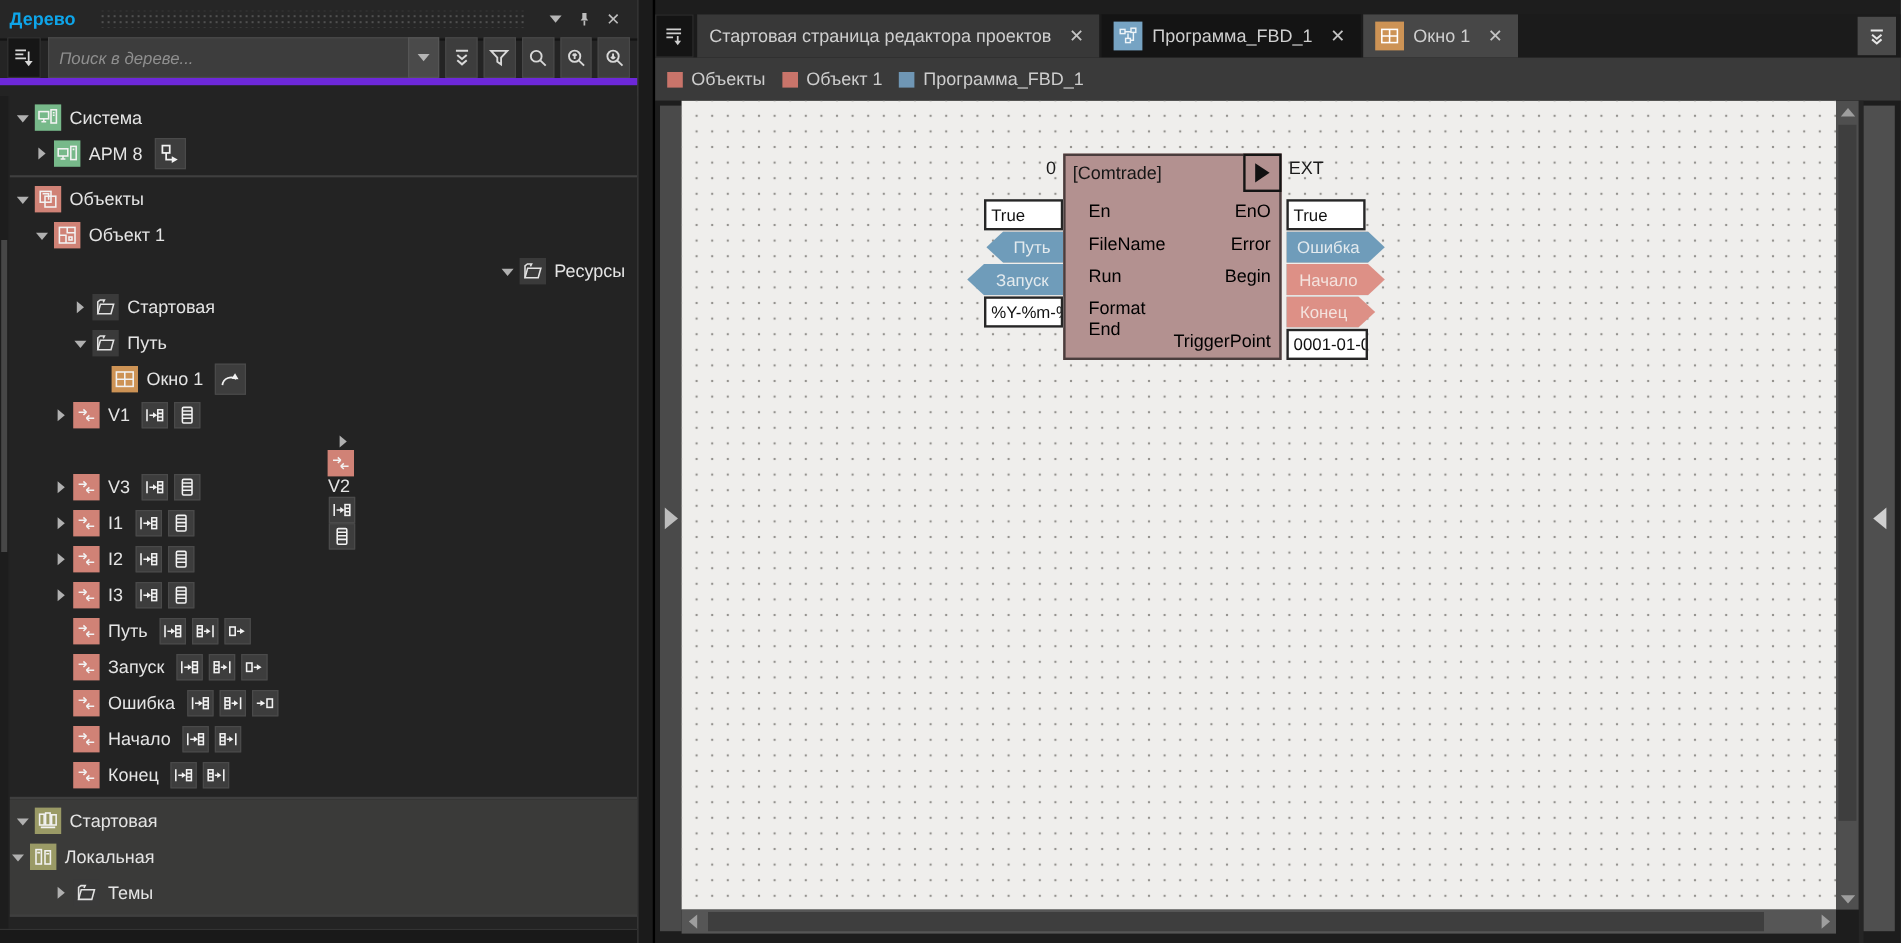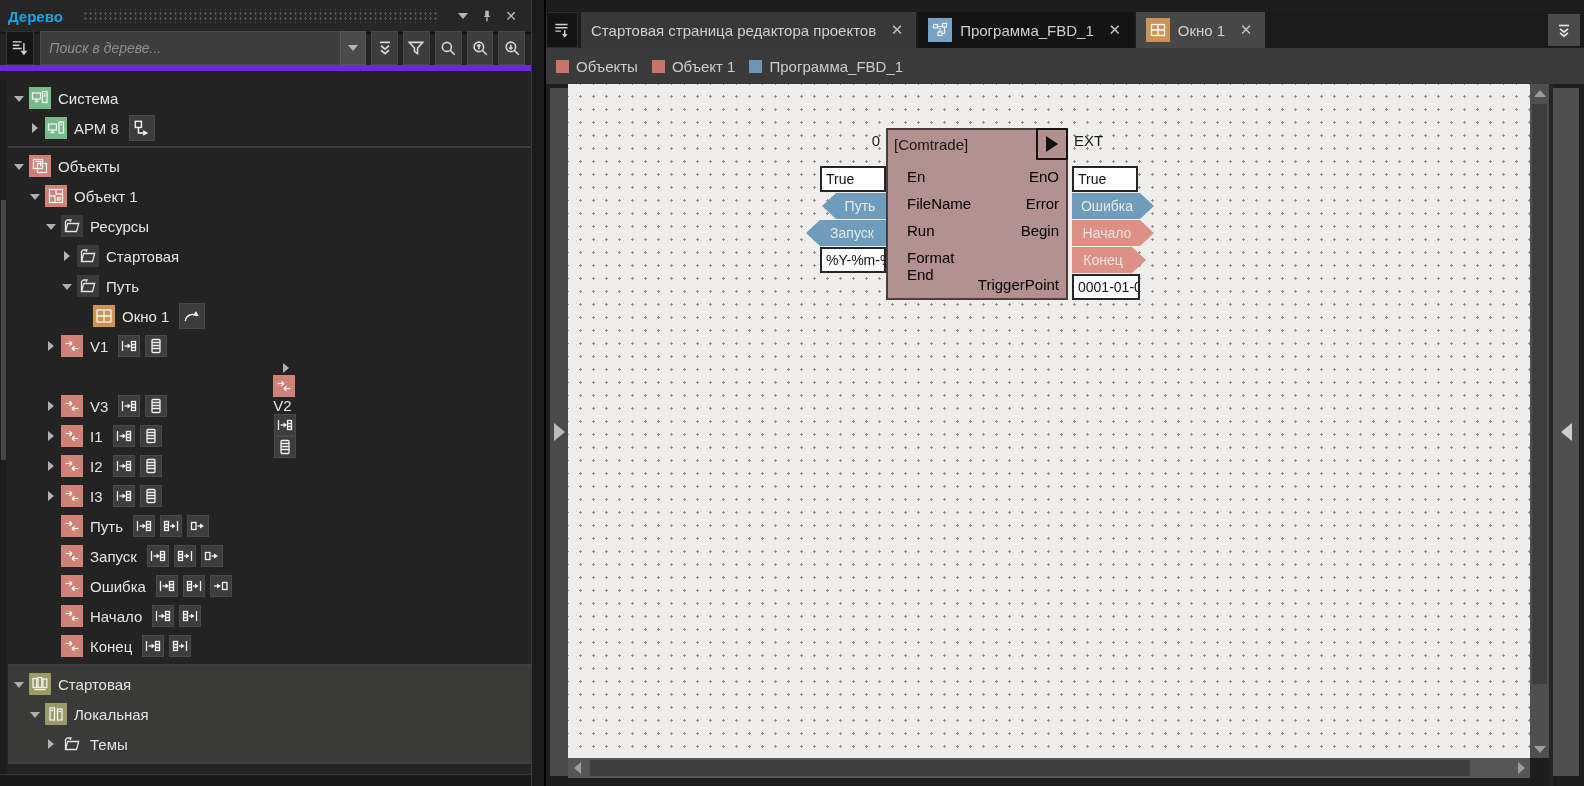--- a/index.html
+++ b/index.html
@@ -223,21 +223,21 @@
           <span class="expander open"></span>
           <span class="ticon salmon">
             <svg width="18" height="18" viewBox="0 0 18 18" fill="none" stroke="#f2f2f2" stroke-width="1.3">
               <rect x="2.5" y="2.5" width="13" height="13"></rect>
               <path d="M2.5 9h5.5v6.5M9 2.5V7h6.5"></path>
               <rect x="10.5" y="10.5" width="2.5" height="2.5"></rect>
             </svg>
           </span>
           <span class="tlabel">Объект 1</span>
         </div>
-        <div class="tree-row" style="padding-left: 36px;">
+        <div class="tree-row" style="padding-left: 36px; justify-content: flex-end;">
           <span class="expander open"></span>
           <span class="ticon dark">
             <svg width="18" height="18" viewBox="0 0 18 18" fill="none" stroke="#e2e2e2" stroke-width="1.3">
               <path d="M2.5 14.5v-10l2-1.5H8l-1 2"></path>
               <path d="M2.5 14.5l2.2-8h11l-2.2 8z"></path>
             </svg>
           </span>
           <span class="tlabel">Ресурсы</span>
         </div>
         <div class="tree-row" style="padding-left: 52px;">
@@ -616,21 +616,21 @@
           <span class="ticon olive">
             <svg width="18" height="18" viewBox="0 0 18 18" fill="none" stroke="#f2f2f2" stroke-width="1.3">
               <rect x="2" y="3.5" width="3.8" height="9"></rect>
               <rect x="7" y="2.5" width="3.8" height="10"></rect>
               <rect x="12" y="4" width="3.8" height="8.5"></rect>
               <path d="M3 14.5h12"></path>
             </svg>
           </span>
           <span class="tlabel">Стартовая</span>
         </div>
-        <div class="tree-row" style="padding-left: 20px;">
+        <div class="tree-row" style="">
           <span class="expander open"></span>
           <span class="ticon olive">
             <svg width="18" height="18" viewBox="0 0 18 18" fill="none" stroke="#f2f2f2" stroke-width="1.3">
               <rect x="3" y="3" width="4.5" height="12"></rect>
               <path d="M4 5.5h2.5"></path>
               <rect x="10.5" y="4" width="4.5" height="11"></rect>
               <path d="M11.5 6.5h2.5"></path>
             </svg>
           </span>
           <span class="tlabel">Локальная</span>

